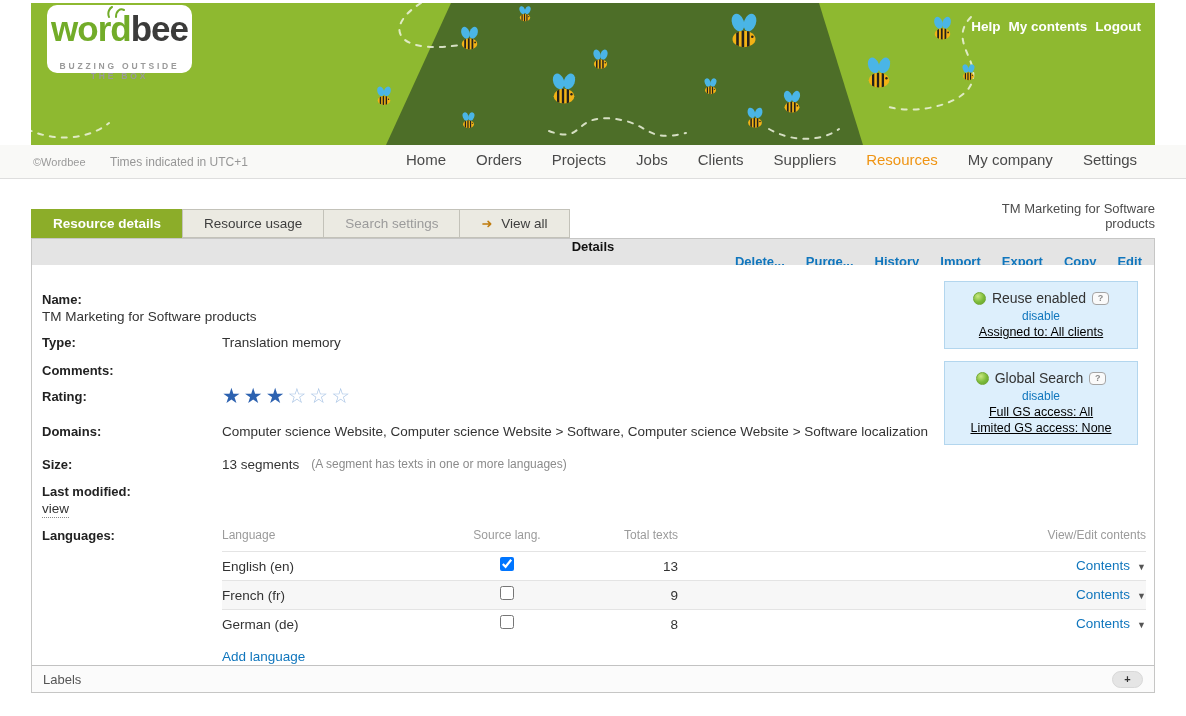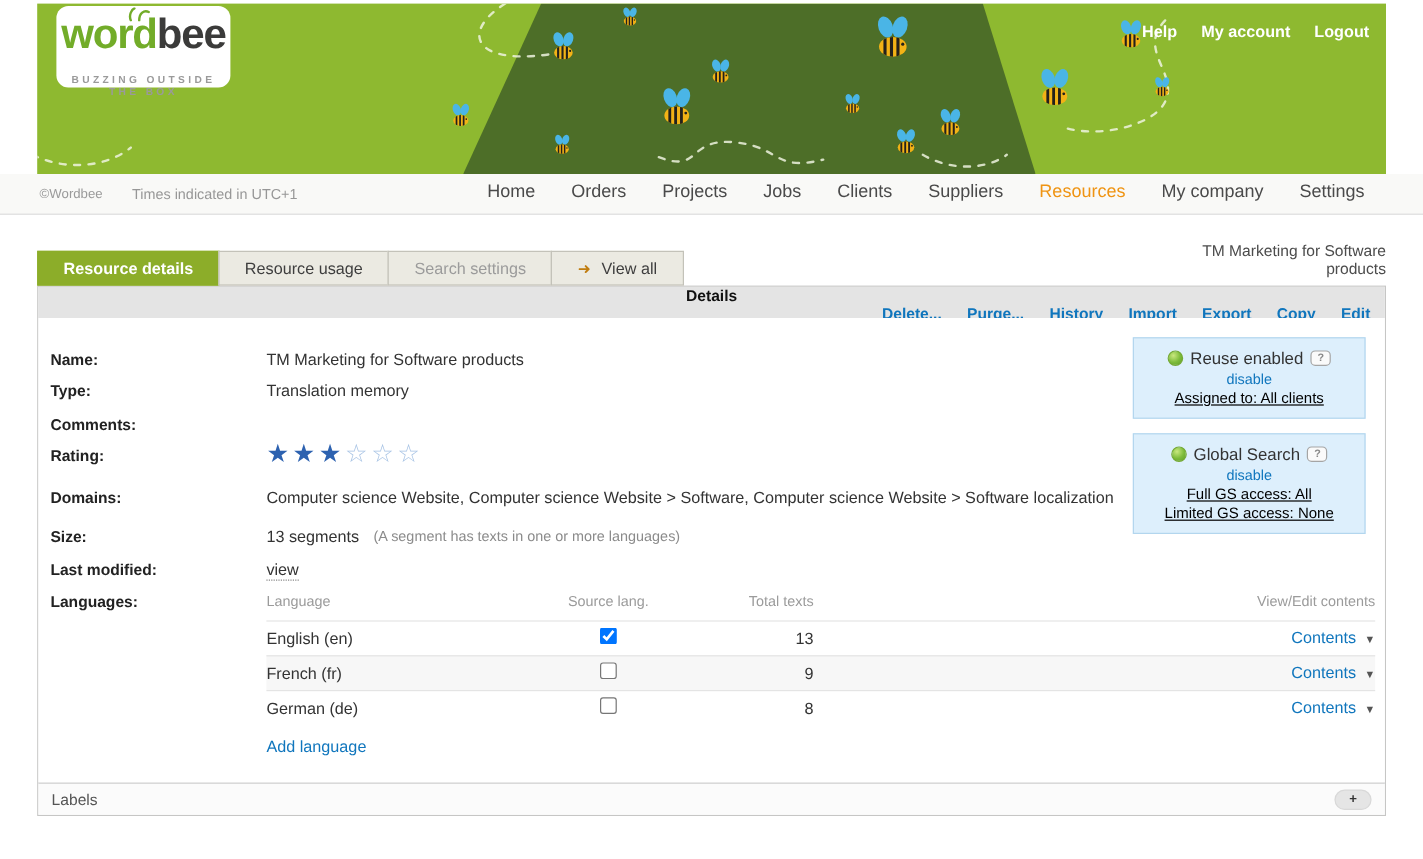--- a/index.html
+++ b/index.html
@@ -11,21 +11,21 @@
   .banner-dark { position:absolute; inset:0; background:#4d6e28;
     clip-path:polygon(420px 0, 788px 0, 832px 142px, 355px 142px); }
   .trails { position:absolute; inset:0; }
   .bee { position:absolute; }
   .logo-box { position:absolute; left:16px; top:2px; width:145px; height:68px; background:#fff; border-radius:10px; text-align:center; padding-top:4px; }
   .logo-text { font-size:35px; font-weight:bold; letter-spacing:-1px; line-height:40px; }
   .logo-word { color:#72ac29; }
   .logo-bee { color:#3b3b3a; }
   .antennae { position:absolute; left:57px; top:1px; }
   .tagline { font-size:8.5px; font-weight:bold; letter-spacing:2.8px; color:#9a9a9a; margin-top:12px; }
-  .top-links { position:absolute; right:14px; top:16px; display:flex; gap:20px; }
+  .top-links { position:absolute; right:14px; top:16px; display:flex; gap:8px; }
   .top-links span { color:#fff; font-weight:bold; font-size:13.5px; cursor:pointer; }
 
   
   .subbar { position:relative; height:34px; background:#f9f9f7; border-bottom:1px solid #dedede; }
   .copyright { position:absolute; left:33px; top:11px; font-size:11px; color:#9a9a9a; }
   .tz-note { position:absolute; left:110px; top:10px; font-size:12px; color:#979797; }
   .nav { position:absolute; left:406px; top:6px; display:flex; gap:30px; font-size:15px; color:#4a4a4a; }
   .nav span { cursor:pointer; white-space:nowrap; }
   .nav span.active { color:#ef9413; }
 
@@ -43,21 +43,21 @@
   .content-box { margin:0 31px; border:1px solid #c6c6c5; }
   .toolbar { height:26px; background:#e4e4e4; display:flex; align-items:center; padding:0 12px;flex-direction:column; }
   .toolbar-title { font-weight:bold; font-size:13px; color:#111; }
   .actions { margin-left:auto; display:flex; gap:21px; }
   .actions span { color:#1076bd; font-weight:bold; font-size:13px; cursor:pointer; }
   .actions span.dotted { border-bottom:1px dotted #86aecd; }
 
   .details { position:relative; background:#fff; min-height:387px; padding:26px 0 0 10px; font-size:13.5px; color:#333; }
   .frow { display:flex; align-items:flex-start; line-height:17px; }
   .flabel { width:180px; flex:none; font-weight:bold; font-size:13px; color:#222; }
-  .mb9 { margin-bottom:9px; } .mb11 { margin-bottom:11px; } .mb16 { margin-bottom:16px; } .mb10 { margin-bottom:10px; }
+  .mb9 { margin-bottom:9px;flex-direction:column; } .mb11 { margin-bottom:11px; } .mb16 { margin-bottom:16px; } .mb10 { margin-bottom:10px; }
   .stars { font-size:21px; line-height:22px; letter-spacing:3px; margin-top:-3px; }
   .star-f { color:#2d62b0; } .star-e { color:#a9c4e5; }
   .size-note { margin-left:12px; font-size:12px; color:#8b8b8b; }
   .view-link { color:#333; border-bottom:1px dotted #888; cursor:pointer; }
   .blue-link { color:#1076bd; cursor:pointer; }
 
   
   .lang-table { flex:1; margin-right:8px; }
   .lt-head { display:flex; color:#9b9b9b; font-size:12px; padding-bottom:7px; }
   .col-lang { width:240px; } .col-src { width:90px; text-align:center; }
@@ -167,21 +167,21 @@
           <path d="M5 11 C3 6, 6 2, 8 1"></path>
             <path d="M12 11 C12 5, 16 2, 20 4"></path>
         </g>
       </svg>
       <div class="logo-text"><span class="logo-word">word</span><span class="logo-bee">bee</span></div>
       <div class="tagline">BUZZING OUTSIDE THE BOX</div>
     </div>
 
     <div class="top-links">
       <span>Help</span>
-      <span>My account</span>
+      <span>My contents</span>
       <span>Logout</span>
     </div>
   </div>
 
   <div class="subbar">
     <span class="copyright">©Wordbee</span>
     <span class="tz-note">Times indicated in UTC+1</span>
     <div class="nav">
       <span>Home</span>
       <span>Orders</span>

